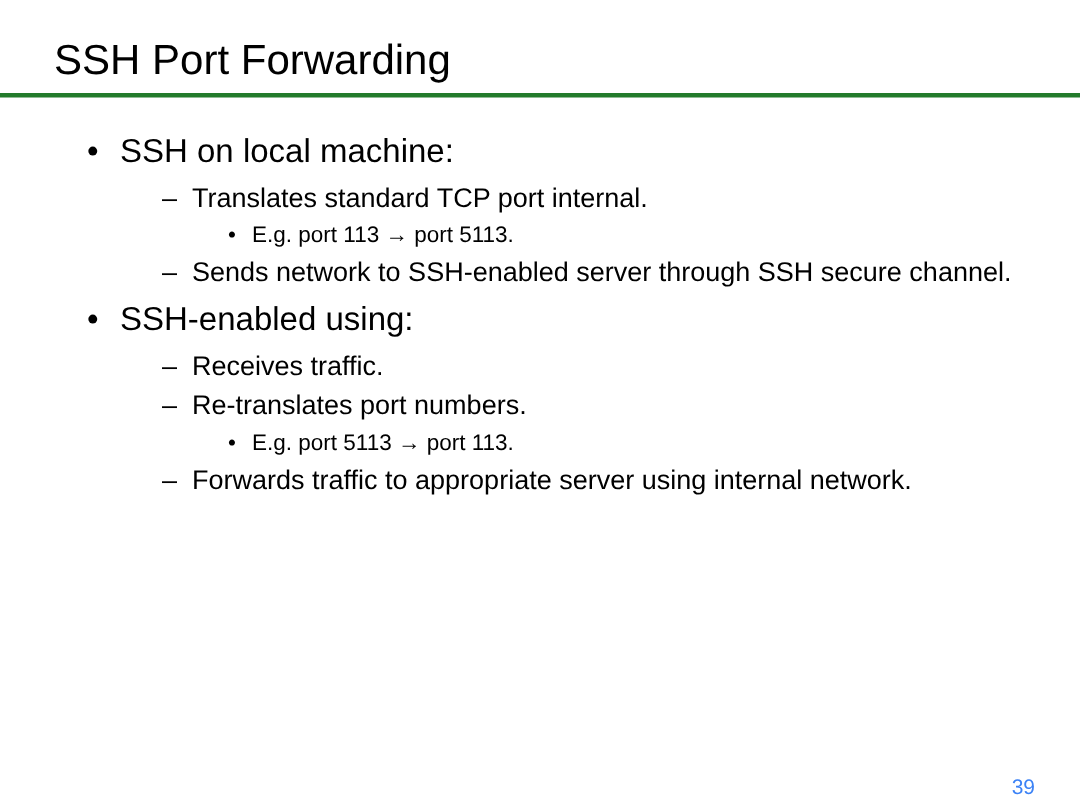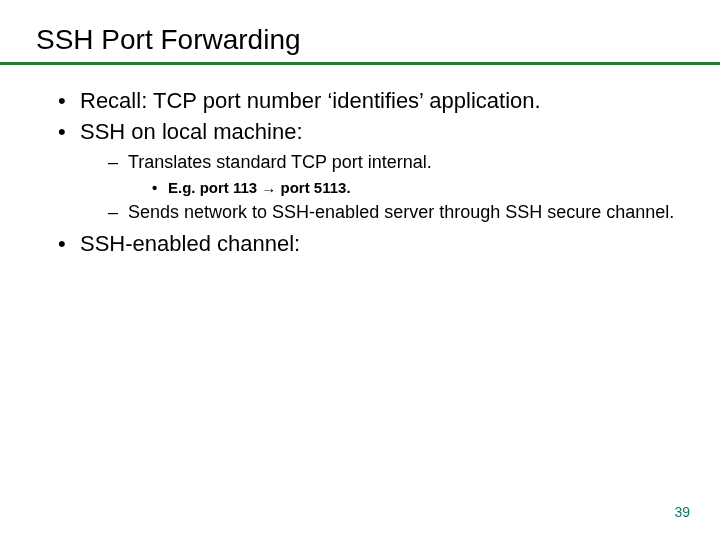--- a/index.html
+++ b/index.html
@@ -69,58 +69,66 @@
   ul.lvl3 {
     margin: 2px 0 2px 24px;
     padding: 0;
     list-style: none;
   }
   ul.lvl3 > li {
     font-size: 15px;
     line-height: 1.4;
     padding-left: 16px;
     position: relative;
-    font-weight: bold;
   }
   ul.lvl3 > li::before {
     content: "•";
     position: absolute;
     left: 0;
     top: 0;
   }
   .pagenum {
     position: absolute;
     right: 30px;
-    bottom: 20px;
+    bottom: 8px;
     font-size: 14px;
-    color: #0f766e;
+    color: #3b82f6;
   }
 </style>
 </head>
 <body>
 
 <div class="slide">
   <h1 class="title">SSH Port Forwarding</h1>
   <hr class="rule">
 
   <ul class="lvl1">
-    <li><span>Recall: TCP port number ‘identifies’ application.</span></li>
 
     <li>
       <span>SSH on local machine:</span>
       <ul class="lvl2">
         <li>
           <span>Translates standard TCP port internal.</span>
           <ul class="lvl3">
             <li><span>E.g. port 113 → port 5113.</span></li>
           </ul>
         </li>
         <li><span>Sends network to SSH-enabled server through SSH secure channel.</span></li>
       </ul>
     </li>
 
     <li>
-      <span>SSH-enabled channel:</span>
+      <span>SSH-enabled using:</span>
+      <ul class="lvl2">
+        <li><span>Receives traffic.</span></li>
+        <li>
+          <span>Re-translates port numbers.</span>
+          <ul class="lvl3">
+            <li><span>E.g. port 5113 → port 113.</span></li>
+          </ul>
+        </li>
+        <li><span>Forwards traffic to appropriate server using internal network.</span></li>
+      </ul>
     </li>
   </ul>
 
   <div class="pagenum">39</div>
 </div>
 
 </body></html>

